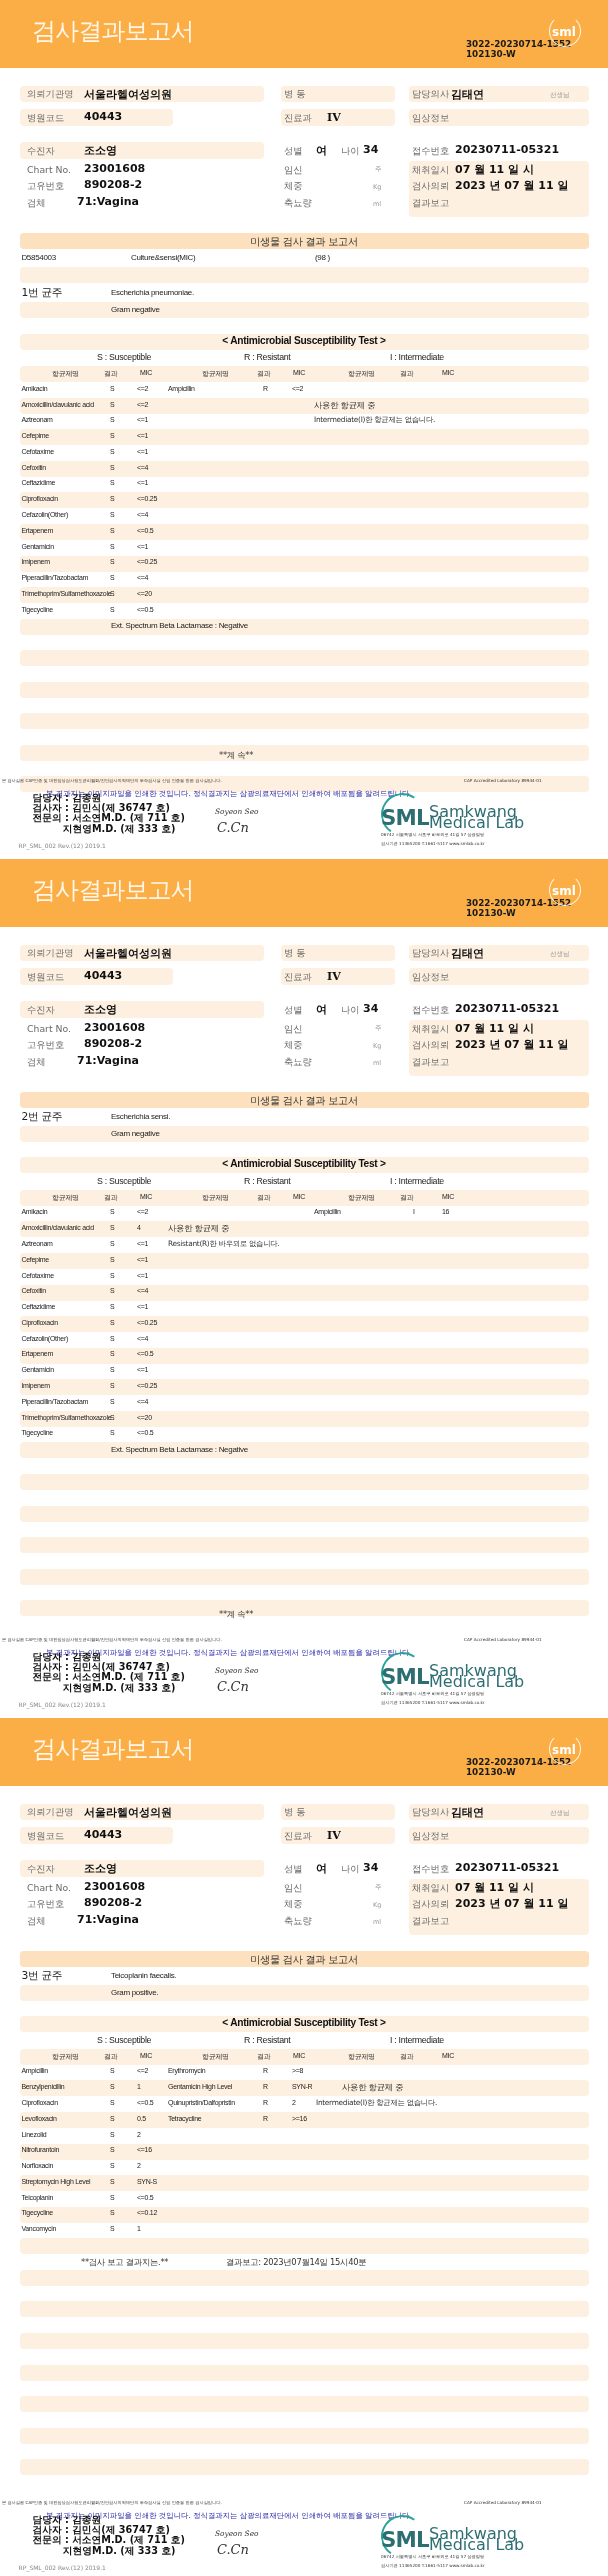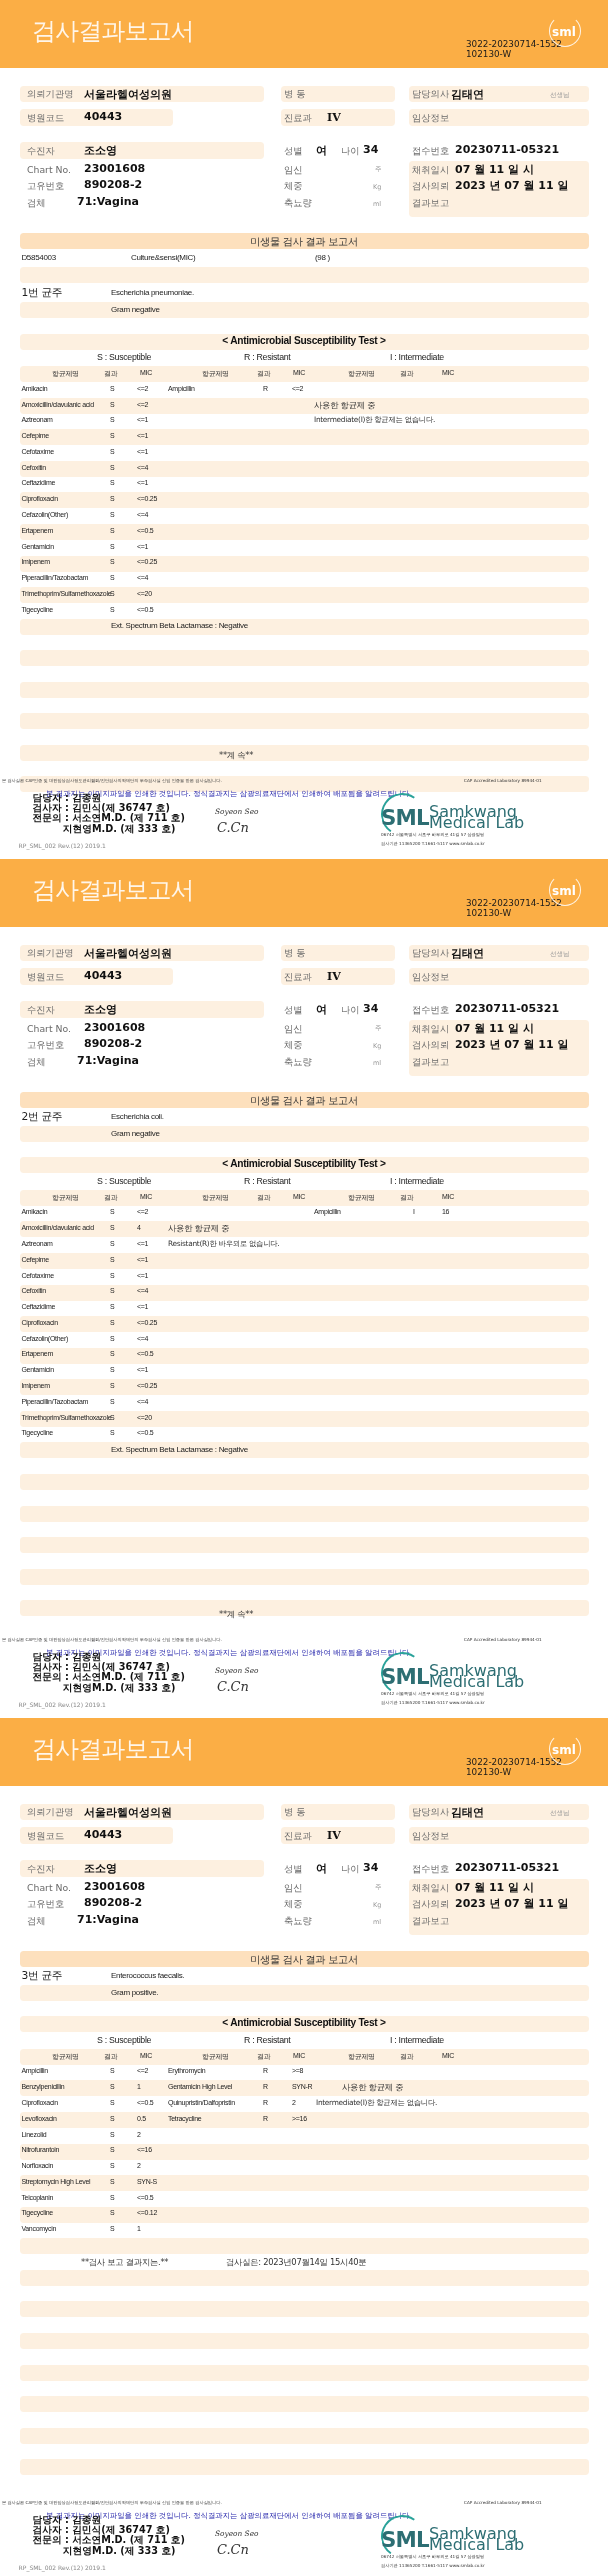--- a/index.html
+++ b/index.html
@@ -2,21 +2,21 @@
 <html style="font-size:15px"><head>
   <meta charset="utf-8">
   <style>
     * { box-sizing: border-box; margin: 0; padding: 0; }
     html, body { width: 608px; background: #ffffff; }
     body { font-family: "DejaVu Sans", "Liberation Sans", sans-serif; color: #111; }
     .page { position: relative; width: 608px; height: 859px; overflow: hidden; background: #fff; }
     .page:nth-child(3) { height: 861px; }
     .hdr { height: 68px; background: #fbae45; position: relative; }
     .hdr .title { position: absolute; left: 32px; top: 15px; font-size: 24px; color: #fff6ea; font-family: "DejaVu Sans", sans-serif; letter-spacing: -0.9px; }
-    .hdr .code { position: absolute; left: 466px; top: 39px; font-size: 8.8px; font-weight: normal; line-height: 10.2px; color: #1a1a1a; font-family: "DejaVu Sans", sans-serif; }
+    .hdr .code { position: absolute; left: 466px; top: 39px; font-size: 8.8px; font-weight: bold; line-height: 10.2px; color: #1a1a1a; font-family: "DejaVu Sans", sans-serif; }
     .hdr .logo-ring { position: absolute; left: 549px; top: 15px; width: 32px; height: 32px; border: 1.9px solid rgba(255,255,255,0.85); border-radius: 50%; border-top-color: transparent; border-left-color: rgba(255,255,255,0.85); }
     .hdr .logo-txt { position: absolute; left: 552px; top: 25px; font-size: 12px; font-weight: bold; color: #fff; }
 
     .info { position: relative; height: 158px; font-size: 9.3px; text-decoration: underline; }
     .pill { position: absolute; background: #fdf0e0; border-radius: 3.7px; height: 16.7px; }
     .lbl { position: absolute; color: #6a6a6a; font-size: 9.3px; }
     .val { position: absolute; font-weight: bold; color: #111; font-size: 11px; font-family: "DejaVu Sans", sans-serif; }
     .small { position: absolute; color: #999; font-size: 6.5px; }
 
     .sec { position: relative; }
@@ -285,21 +285,21 @@
       <span class="val" style="left:455px;top:94px;">07 월 11 일 시</span>
       <span class="lbl" style="left:412px;top:112px;">검사의뢰</span>
       <span class="val" style="left:455px;top:110px;">2023 년 07 월 11 일</span>
       <span class="lbl" style="left:412px;top:129px;">결과보고</span>
     </div>
 
     <div class="sec">
         <div class="band dark" style="top: 7.4px; height: 16px;"></div>
         <span class="t h" style="left: 0px; width: 608px; text-align: center; top: 9.3px;">미생물 검사 결과 보고서</span>
         <span class="t big" style="left: 21.4px; top: 25px;">2번 균주</span>
-        <span class="t" style="left: 111px; top: 27px;">Escherichia coli.</span>
+        <span class="t" style="left: 111px; top: 27px;">Escherichia sensi.</span>
         <div class="band" style="top: 41px; height: 16px;"></div>
         <span class="t" style="left: 111px; top: 44px;">Gram negative</span>
         <div class="band" style="top: 72px; height: 16px;"></div>
         <span class="t ast" style="left: 0px; width: 608px; text-align: center; top: 73px;">&lt; Antimicrobial Susceptibility Test &gt;</span>
         <span class="t leg" style="left: 97px; top: 91px;">S : Susceptible</span>
         <span class="t leg" style="left: 244px; top: 91px;">R : Resistant</span>
         <span class="t leg" style="left: 390px; top: 91px;">I : Intermediate</span>
         <div class="band" style="top: 105px; height: 16px;"></div>
         <span class="t k" style="left: 52px; top: 108px; font-size: 7px;">항균제명</span>
         <span class="t k" style="left: 104px; top: 108px; font-size: 7px;">결과</span>
@@ -459,21 +459,21 @@
       <span class="val" style="left:455px;top:94px;">07 월 11 일 시</span>
       <span class="lbl" style="left:412px;top:112px;">검사의뢰</span>
       <span class="val" style="left:455px;top:110px;">2023 년 07 월 11 일</span>
       <span class="lbl" style="left:412px;top:129px;">결과보고</span>
     </div>
 
     <div class="sec">
         <div class="band dark" style="top: 7.4px; height: 16px;"></div>
         <span class="t h" style="left: 0px; width: 608px; text-align: center; top: 9.3px;">미생물 검사 결과 보고서</span>
         <span class="t big" style="left: 21.4px; top: 25px;">3번 균주</span>
-        <span class="t" style="left: 111px; top: 27px;">Enterococcus faecalis.</span>
+        <span class="t" style="left: 111px; top: 27px;">Teicoplanin faecalis.</span>
         <div class="band" style="top: 41px; height: 16px;"></div>
         <span class="t" style="left: 111px; top: 44px;">Gram positive.</span>
         <div class="band" style="top: 72px; height: 16px;"></div>
         <span class="t ast" style="left: 0px; width: 608px; text-align: center; top: 73px;">&lt; Antimicrobial Susceptibility Test &gt;</span>
         <span class="t leg" style="left: 97px; top: 91px;">S : Susceptible</span>
         <span class="t leg" style="left: 244px; top: 91px;">R : Resistant</span>
         <span class="t leg" style="left: 390px; top: 91px;">I : Intermediate</span>
         <div class="band" style="top: 105px; height: 16px;"></div>
         <span class="t k" style="left: 52px; top: 108px; font-size: 7px;">항균제명</span>
         <span class="t k" style="left: 104px; top: 108px; font-size: 7px;">결과</span>
@@ -538,21 +538,21 @@
         <span class="t" style="left: 292px; top: 139px; font-size: 7px;">SYN-R</span>
         <span class="t" style="left: 168px; top: 155px; font-size: 7px;">Quinupristin/Dalfopristin</span>
         <span class="t" style="left: 263px; top: 155px; font-size: 7px;">R</span>
         <span class="t" style="left: 292px; top: 155px; font-size: 7px;">2</span>
         <span class="t" style="left: 168px; top: 171px; font-size: 7px;">Tetracycline</span>
         <span class="t" style="left: 263px; top: 171px; font-size: 7px;">R</span>
         <span class="t" style="left: 292px; top: 171px; font-size: 7px;">&gt;=16</span>
         <span class="t k" style="left: 342px; top: 138px;">사용한 항균제 중</span>
         <span class="t k" style="left: 316px; top: 154px; font-size: 7.4px;">Intermediate(I)한 항균제는 없습니다.</span>
         <span class="t k" style="left: 81px; top: 313px; font-size: 8.4px;">**검사  보고  결과지는.**</span>
-        <span class="t k" style="left: 226px; top: 313px; font-size: 8.4px;">검사실은: 2023년07월14일 15시40분</span>
+        <span class="t k" style="left: 226px; top: 313px; font-size: 8.4px;">결과보고: 2023년07월14일 15시40분</span>
       </div>
     <div class="foot" style="top: 782px;">
       <span class="cap" style="top:0px;">본 검사실은 CAP인증 및 대한임상검사정도관리협회/진단검사의학재단의 우수검사실 신임 인증을 받은 검사실입니다.</span>
       <span class="capr" style="top:0px;">CAP Accredited Laboratory 89944-01</span>
       <span class="notice" style="top:11px;">본 결과지는 이미지파일을 인쇄한 것입니다. 정식결과지는 삼광의료재단에서 인쇄하여 배포됨을 알려드립니다.</span>
       <span class="sig" style="top:15px;">담당자 : 김종원
 검사자 : 김민식(제 36747 호)
 전문의 : 서소연M.D. (제 711 호)
          지현영M.D. (제 333 호)</span>
       <span class="scrib" style="top:29px;">Soyeon Seo</span>

